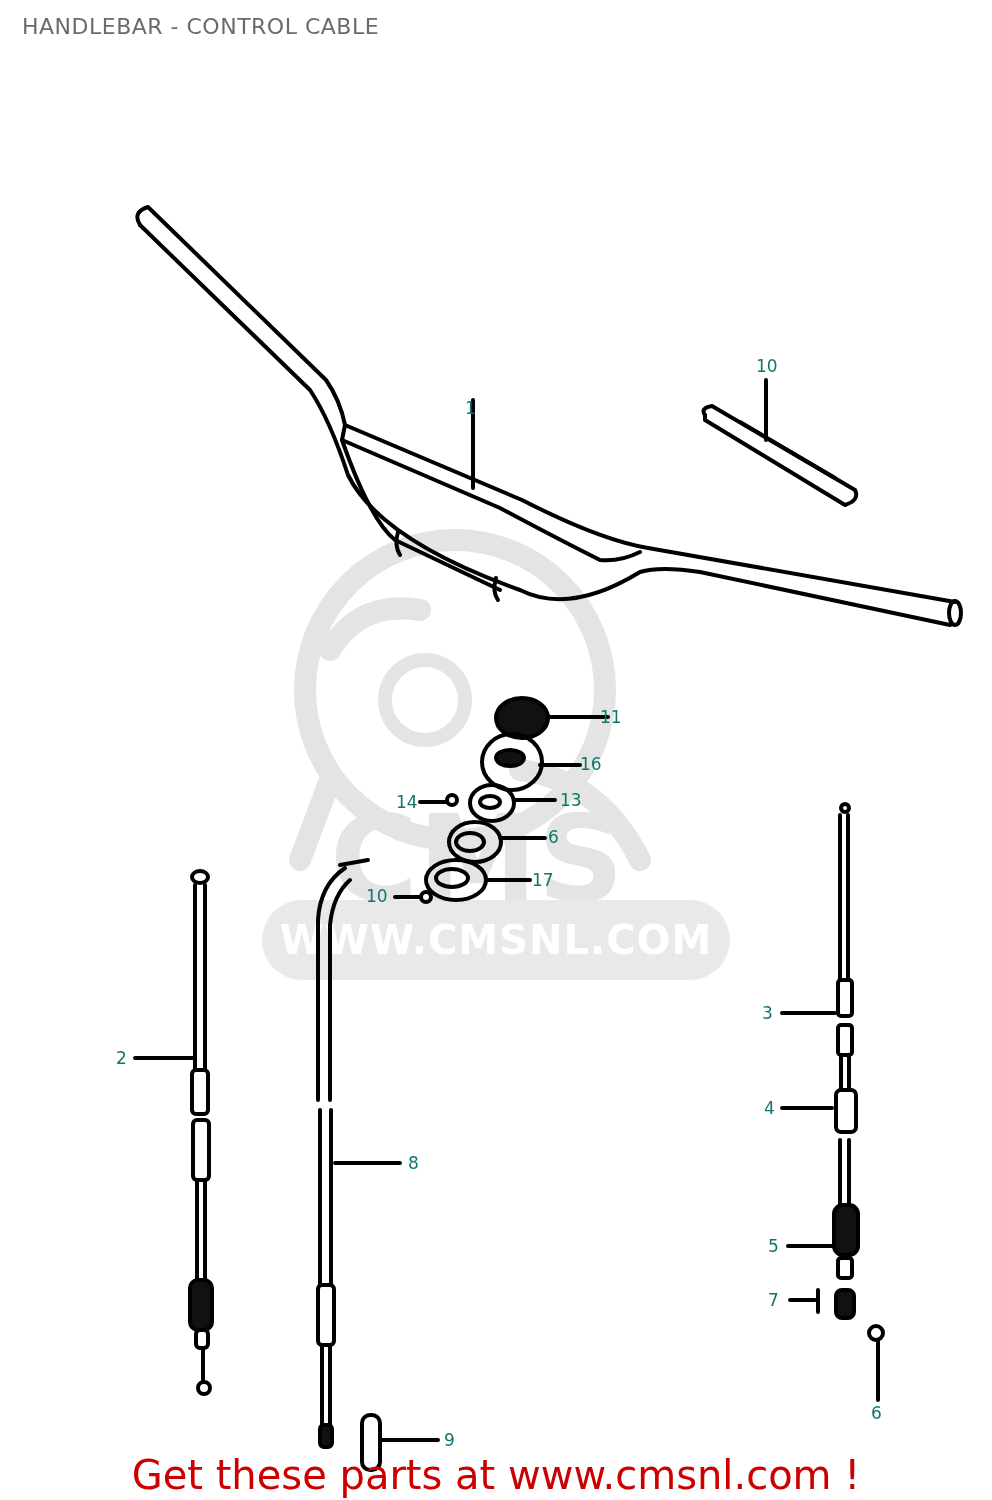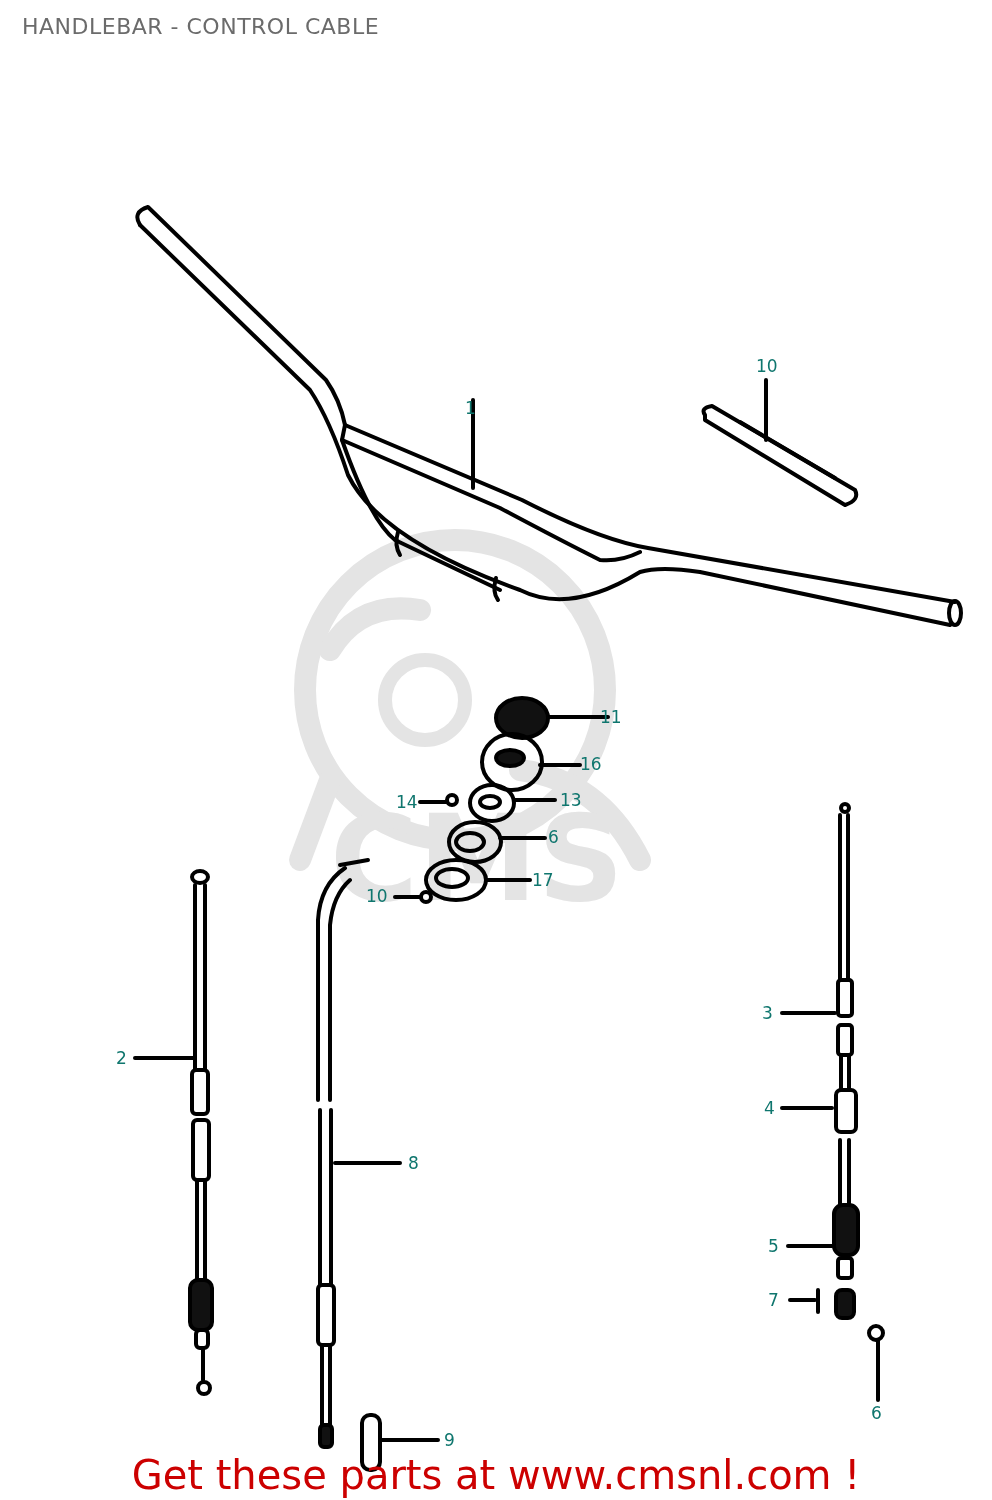--- a/index.html
+++ b/index.html
@@ -23,20 +23,23 @@
       <circle cx="455" cy="690" r="150"></circle>
       <circle cx="425" cy="700" r="40" stroke-width="14"></circle>
       <path d="M330 650 Q 360 600 420 610"></path>
       <path d="M330 780 L 300 860"></path>
       <path d="M520 770 Q 600 780 640 860"></path>
     </g>
     <g fill="#e4e4e4" font-family="DejaVu Sans, sans-serif" font-weight="bold">
       <text x="330" y="900" font-size="120" fill="#e4e4e4">CMS</text>
     </g>
   </svg>
+  <div class="wm-url">
+      <span>WWW.CMSNL.COM</span>
+    </div>
 
   <svg style="position:absolute;left:0;top:0;z-index:3" width="992" height="1500" viewBox="0 0 992 1500">
     <g fill="none" stroke="#000" stroke-width="4" stroke-linejoin="round" stroke-linecap="round">
 
       <g>
         <path d="M140 225 Q 132 212 148 207 L 326 380 Q 340 400 345 425 L 522 500 Q 600 540 648 548 L 955 602"></path>
         <path d="M140 225 L 310 390 Q 330 420 348 475 Q 380 540 520 590 Q 570 615 640 572 Q 660 566 700 572 L 950 625"></path>
         <path d="M345 425 L 342 440 L 500 508 Q 560 540 600 560 Q 620 562 640 552"></path>
         <path d="M342 440 Q 370 520 395 540 L 500 590"></path>
         <ellipse cx="955" cy="613" rx="6" ry="12"></ellipse>

